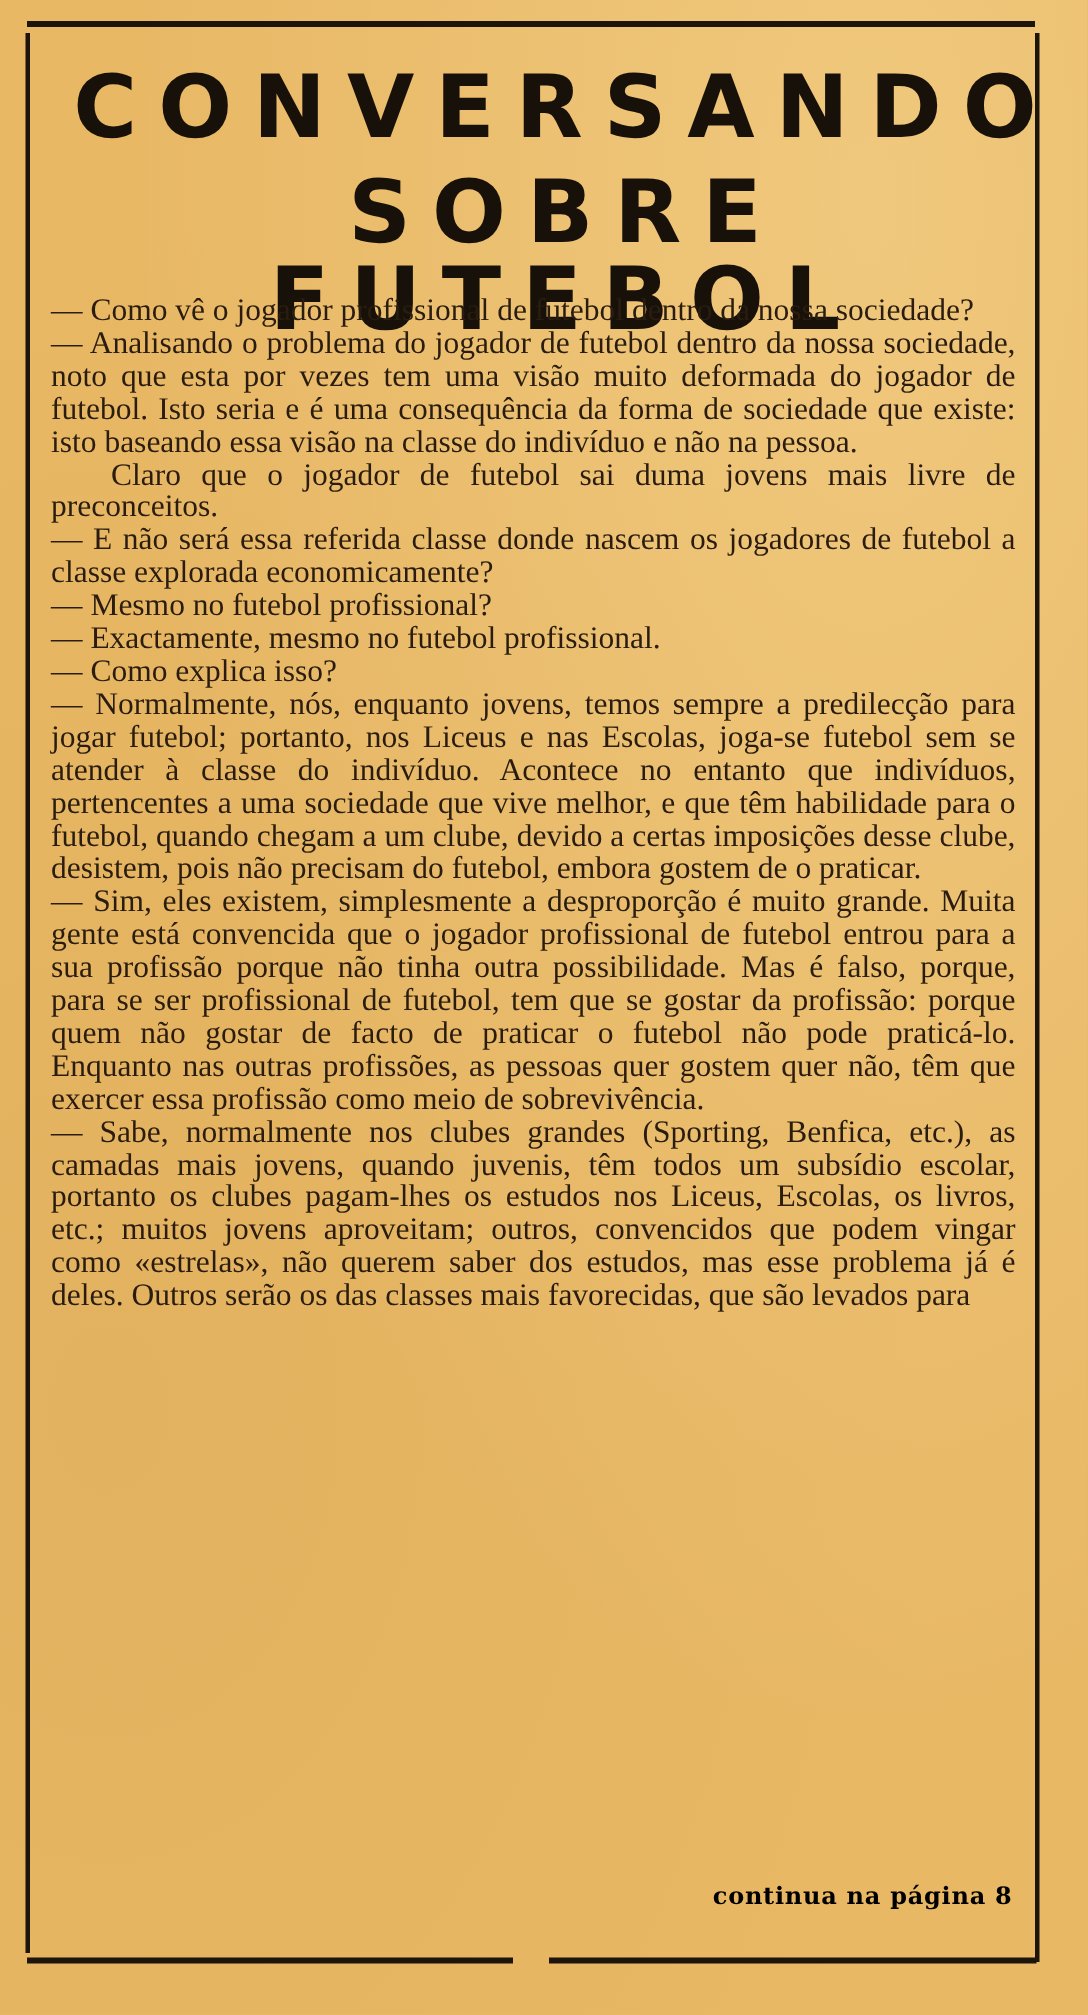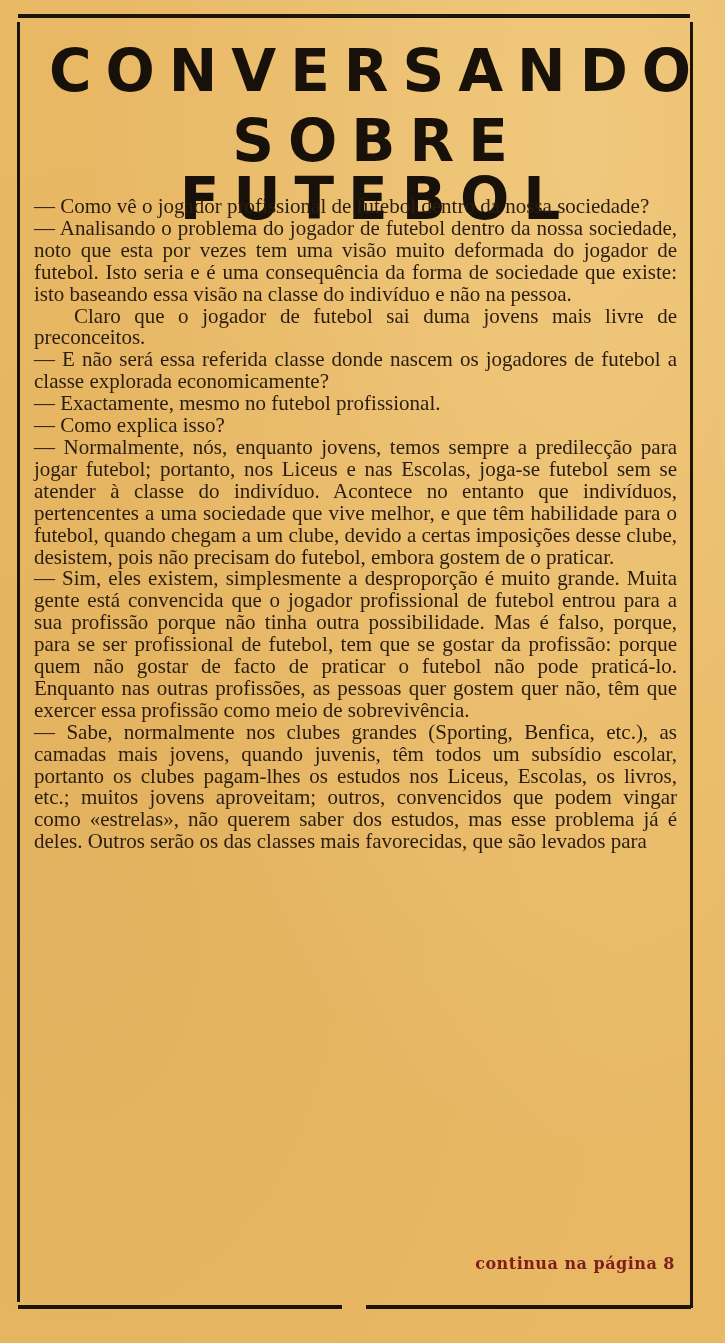--- a/index.html
+++ b/index.html
@@ -30,21 +30,21 @@
   .article {
     position:absolute; left:34px; top:196px; width:643px;
     font-size:21px; line-height:21.9px; text-align:justify;
     color:#2a1d10;
   }
   .article p { margin:0; }
   .article p.indent { text-indent:40px; }
   .footer {
     position:absolute; right:50px; top:1254px;
     font-family:"DejaVu Serif", "Liberation Serif", serif;
-    font-weight:bold; font-size:16px; letter-spacing:0.5px; color:#7f1d1d;
+    font-weight:bold; font-size:16px; letter-spacing:0.5px; color:#000000;
   }
   .ghost {
     position:absolute; font-family:"Liberation Sans", sans-serif;
     color:rgba(120,90,50,0.25); pointer-events:none;
   }
 </style>
 </head>
 <body>
 
 <div class="ghost" style="left:560px;top:-10px;font-size:90px;">&nbsp;</div>
@@ -56,20 +56,21 @@
 <div class="rule r-bot2"></div>
 
 <div class="title t1">CONVERSANDO</div>
 <div class="title t2">SOBRE FUTEBOL</div>
 
 <div class="article">
   <p>— Como vê o jogador profissional de futebol dentro da nossa sociedade?</p>
   <p>— Analisando o problema do jogador de futebol dentro da nossa sociedade, noto que esta por vezes tem uma visão muito deformada do jogador de futebol. Isto seria e é uma consequência da forma de sociedade que existe: isto baseando essa visão na classe do indivíduo e não na pessoa.</p>
   <p class="indent">Claro que o jogador de futebol sai duma jovens mais livre de preconceitos.</p>
   <p>— E não será essa referida classe donde nascem os jogadores de futebol a classe explorada economicamente?</p>
+  <p>— Mesmo no futebol profissional?</p>
   <p>— Exactamente, mesmo no futebol profissional.</p>
   <p>— Como explica isso?</p>
   <p>— Normalmente, nós, enquanto jovens, temos sempre a predilecção para jogar futebol; portanto, nos Liceus e nas Escolas, joga-se futebol sem se atender à classe do indivíduo. Acontece no entanto que indivíduos, pertencentes a uma sociedade que vive melhor, e que têm habilidade para o futebol, quando chegam a um clube, devido a certas imposições desse clube, desistem, pois não precisam do futebol, embora gostem de o praticar.</p>
   <p>— Sim, eles existem, simplesmente a desproporção é muito grande. Muita gente está convencida que o jogador profissional de futebol entrou para a sua profissão porque não tinha outra possibilidade. Mas é falso, porque, para se ser profissional de futebol, tem que se gostar da profissão: porque quem não gostar de facto de praticar o futebol não pode praticá-lo. Enquanto nas outras profissões, as pessoas quer gostem quer não, têm que exercer essa profissão como meio de sobrevivência.</p>
   <p>— Sabe, normalmente nos clubes grandes (Sporting, Benfica, etc.), as camadas mais jovens, quando juvenis, têm todos um subsídio escolar, portanto os clubes pagam-lhes os estudos nos Liceus, Escolas, os livros, etc.; muitos jovens aproveitam; outros, convencidos que podem vingar como «estrelas», não querem saber dos estudos, mas esse problema já é deles. Outros serão os das classes mais favorecidas, que são levados para</p>
 </div>
 
 <div class="footer">continua na página 8</div>
 
 </body></html>

